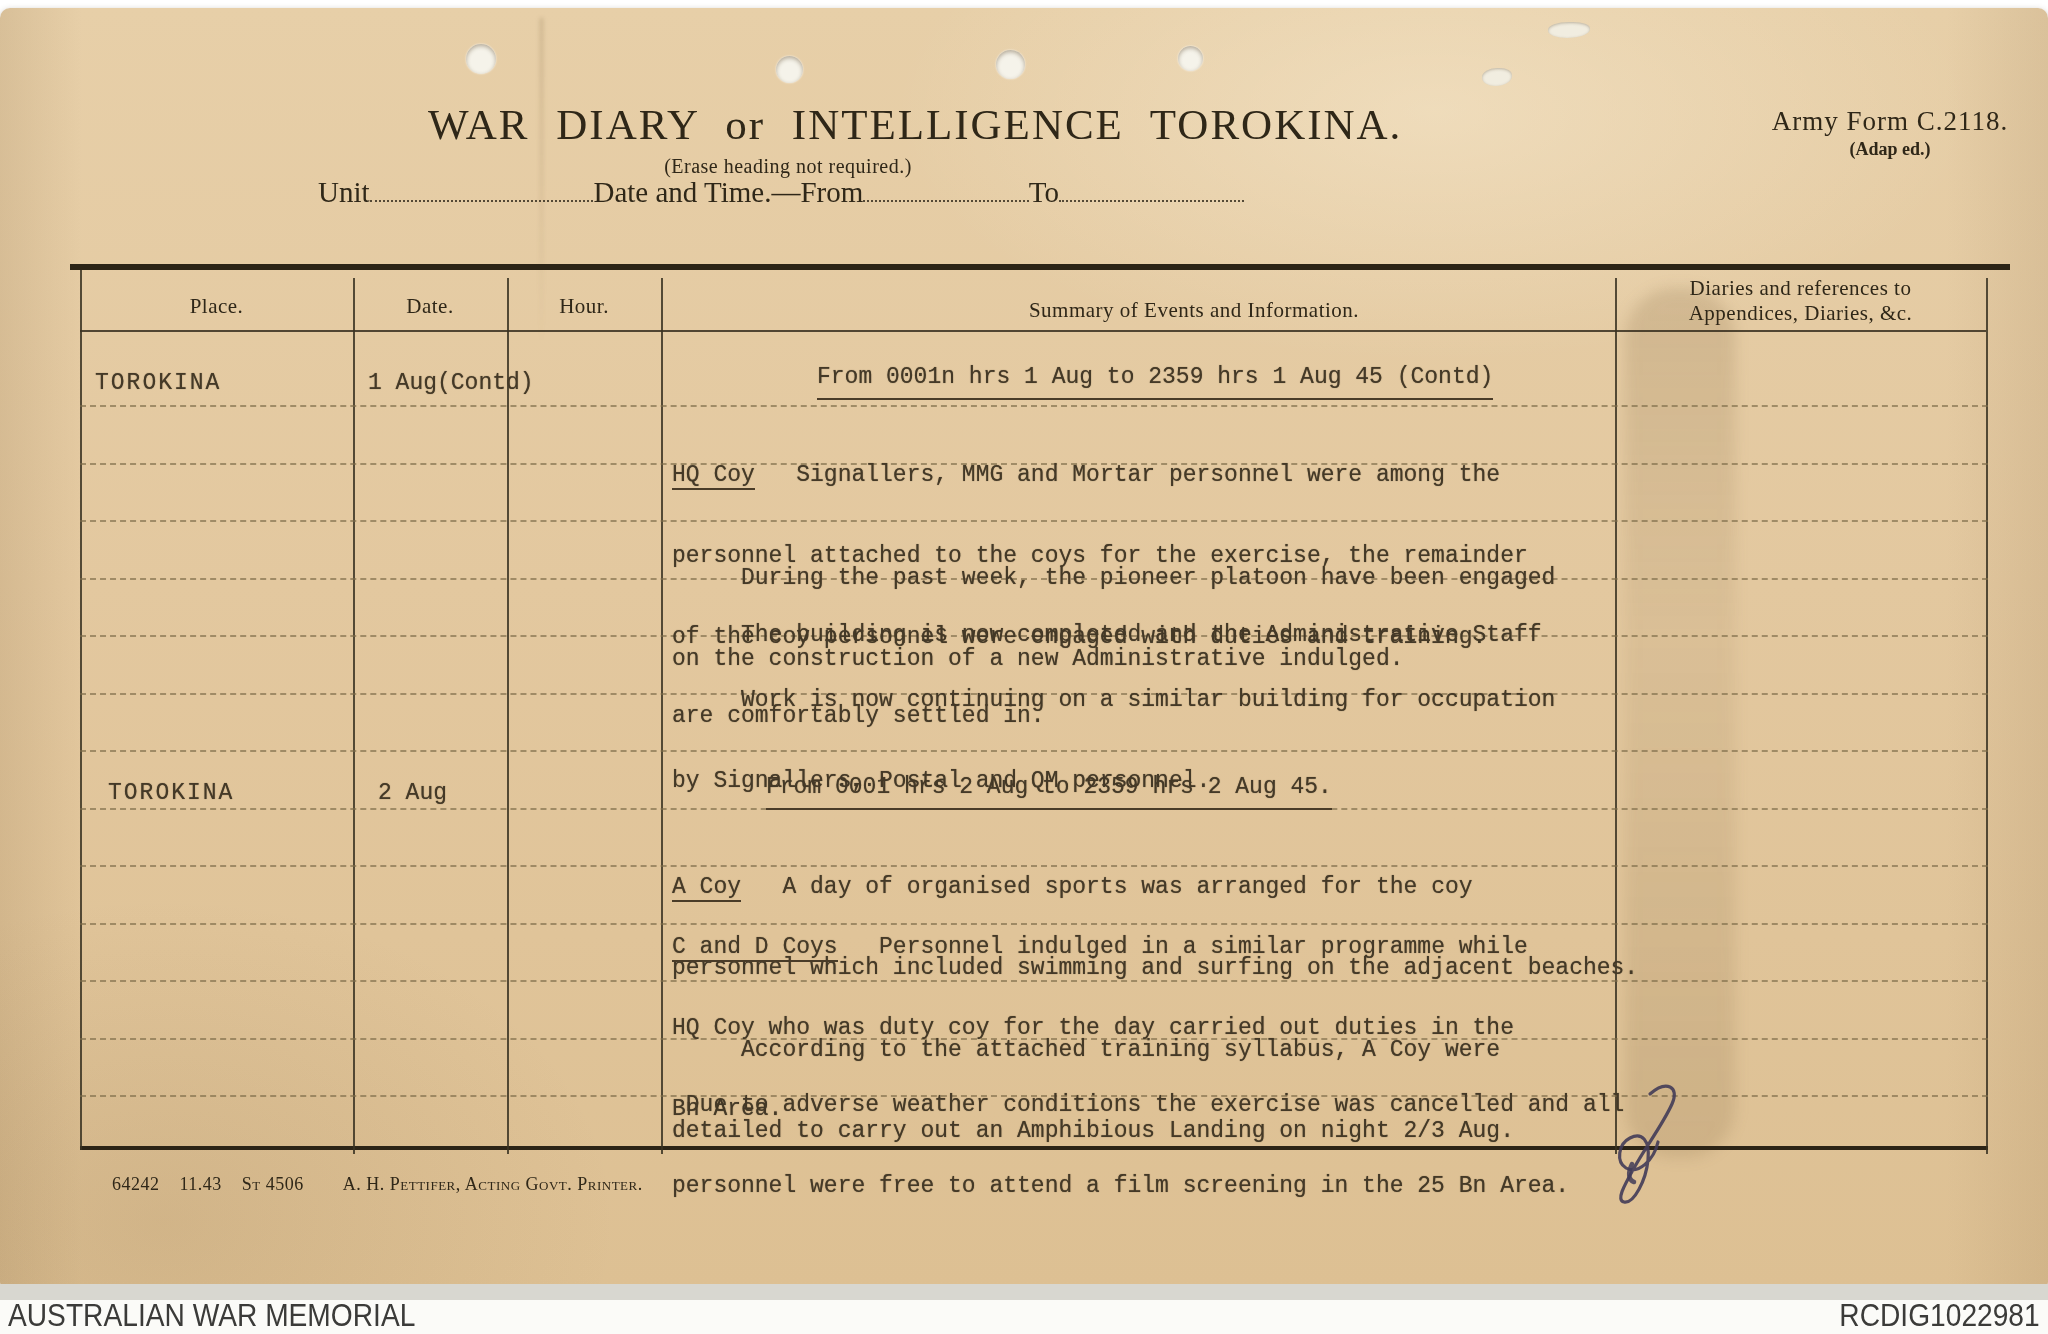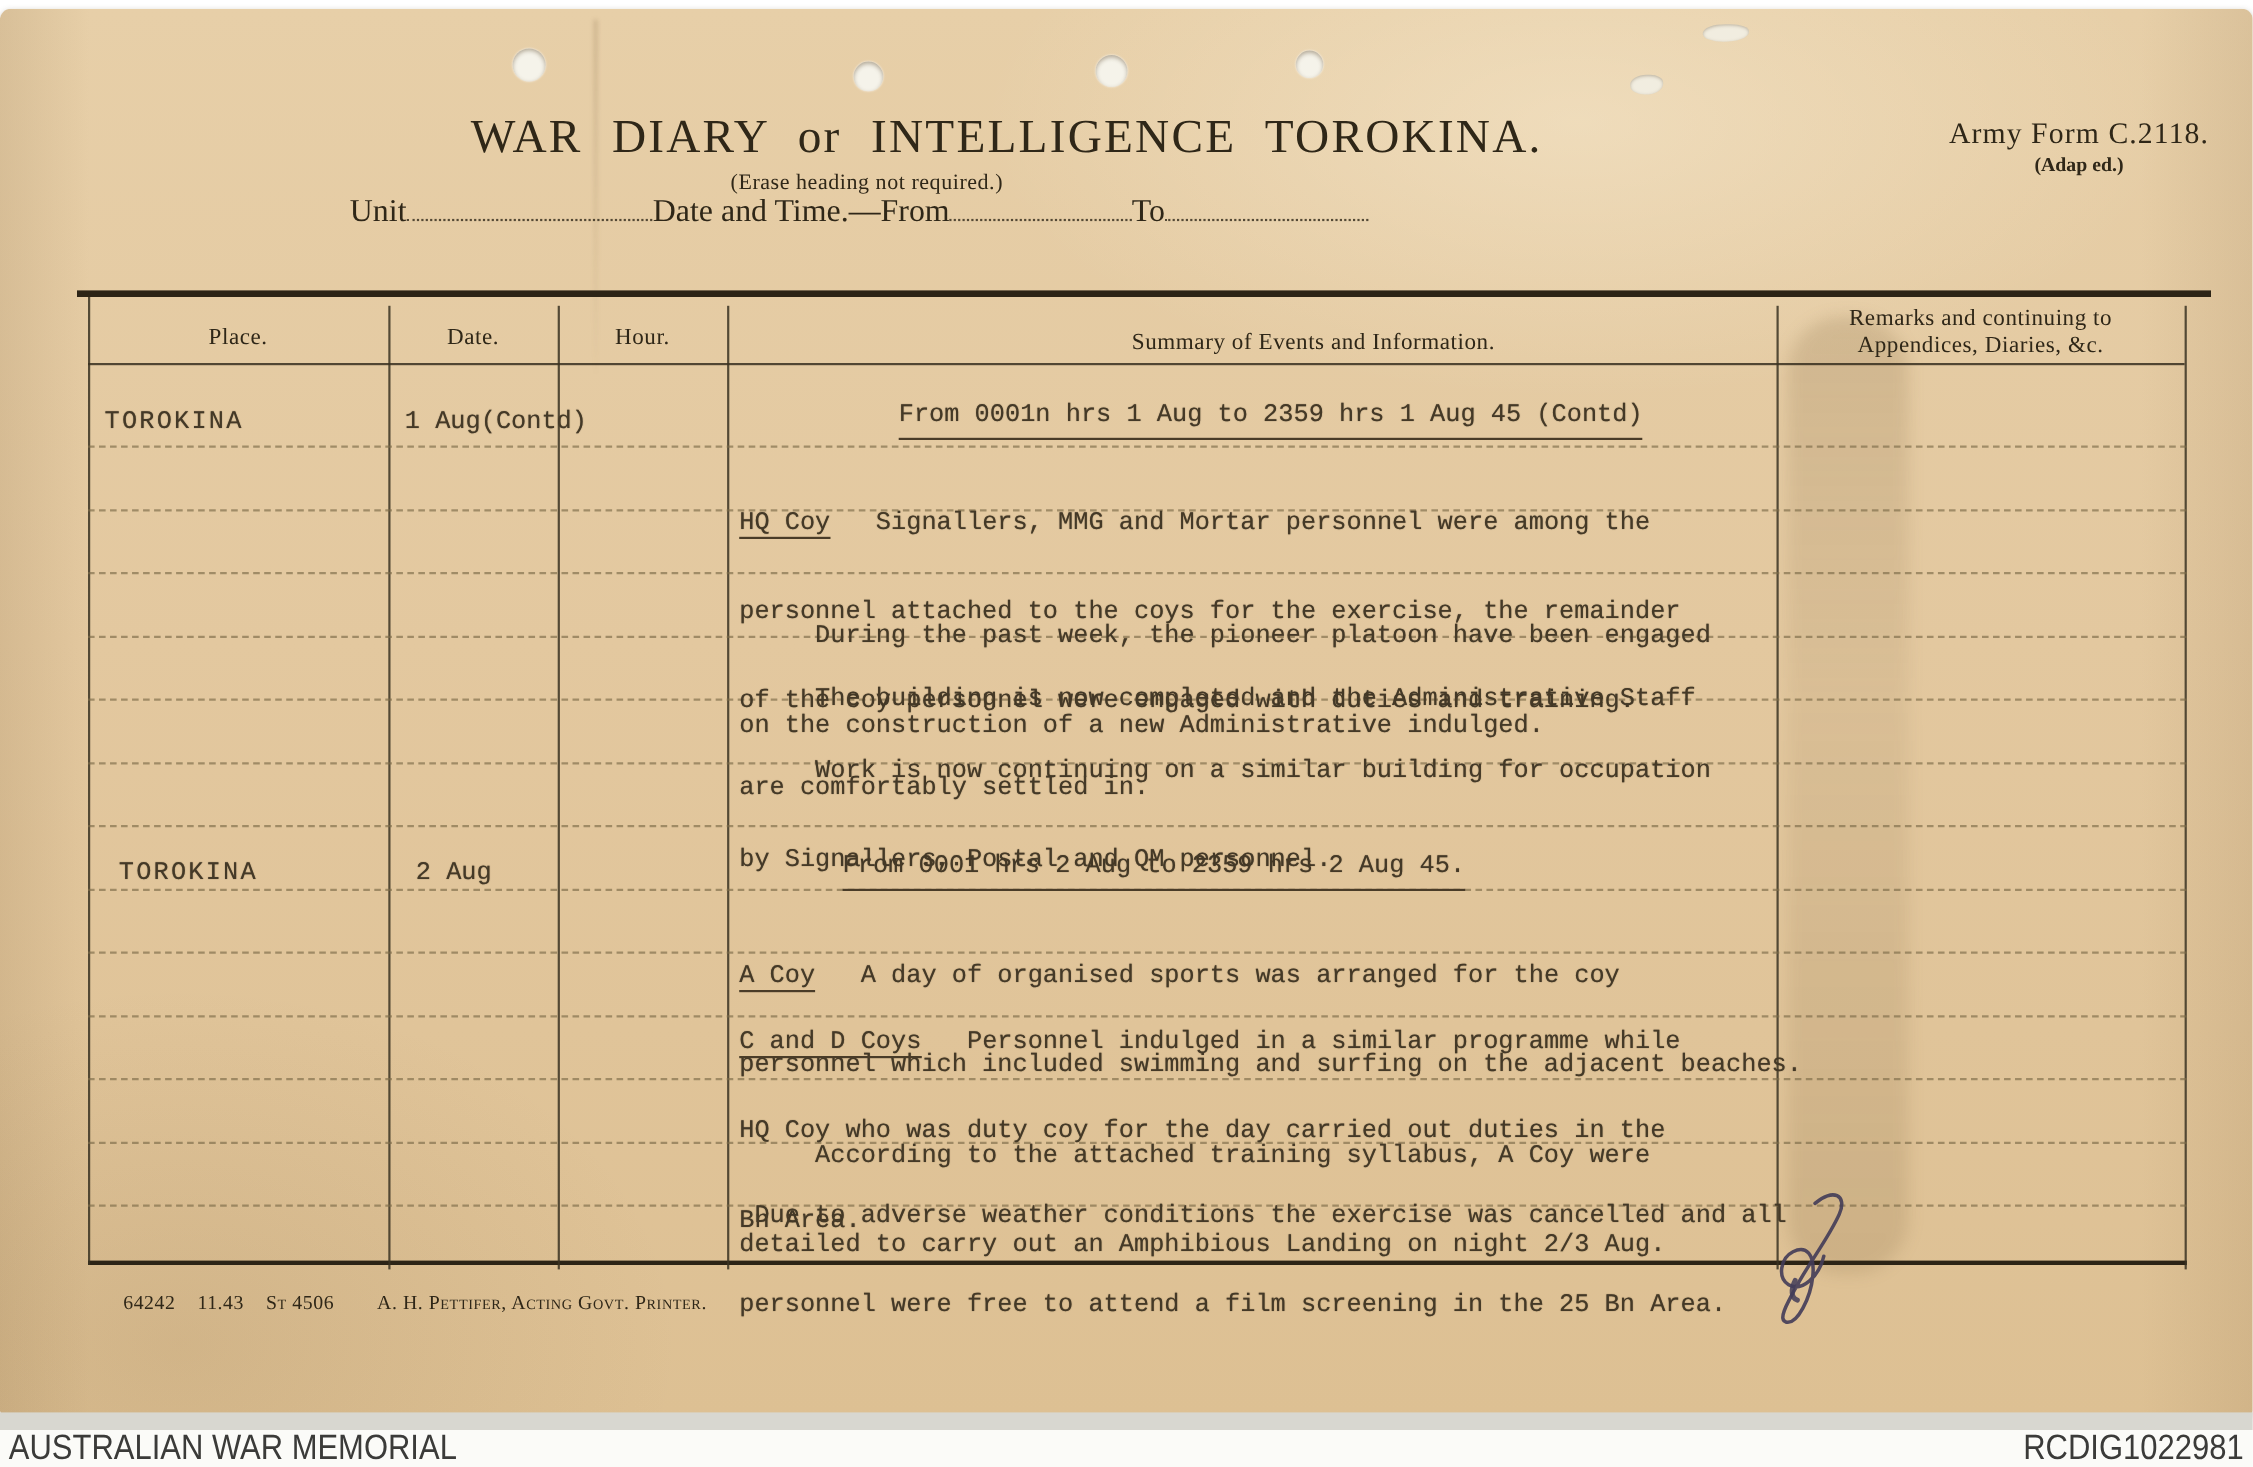--- a/index.html
+++ b/index.html
@@ -116,21 +116,21 @@
     <div class="vline" style="left:507px;"></div>
     <div class="vline" style="left:661px;"></div>
     <div class="vline" style="left:1615px;"></div>
     <div class="vline" style="left:1986px;"></div>
 
     <div class="colhead ink" style="left:80px;  top:286px; width:273px;">Place.</div>
     <div class="colhead ink" style="left:353px; top:286px; width:154px;">Date.</div>
     <div class="colhead ink" style="left:507px; top:286px; width:154px;">Hour.</div>
     <div class="colhead ink" style="left:661px; top:290px; width:1066px;">Summary of Events and Information.</div>
     <div class="colhead ink" style="left:1615px; top:268px; width:371px;">
-      <div>Remarks and continuing to</div>
+      <div>Diaries and references to</div>
       <div>Appendices, Diaries, &amp;c.</div>
     </div>
 
     <div class="rowline" style="top:397px;"></div>
     <div class="rowline" style="top:455px;"></div>
     <div class="rowline" style="top:512px;"></div>
     <div class="rowline" style="top:570px;"></div>
     <div class="rowline" style="top:627px;"></div>
     <div class="rowline" style="top:685px;"></div>
     <div class="rowline" style="top:742px;"></div>

